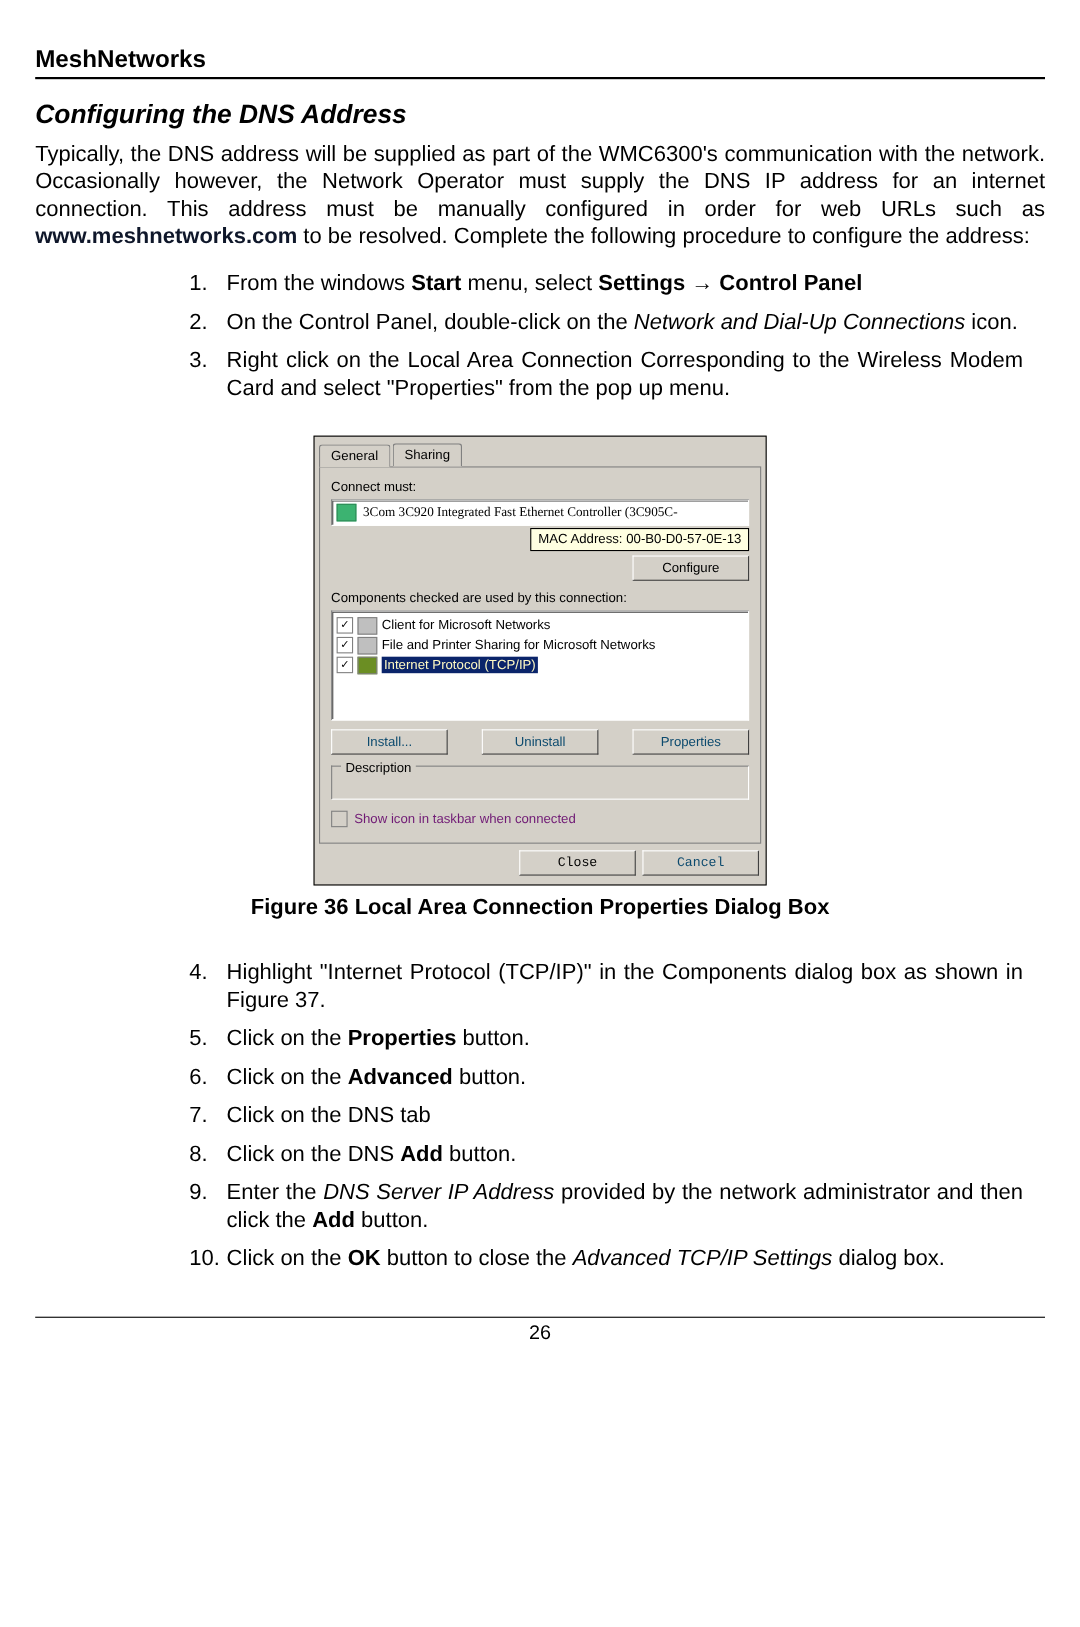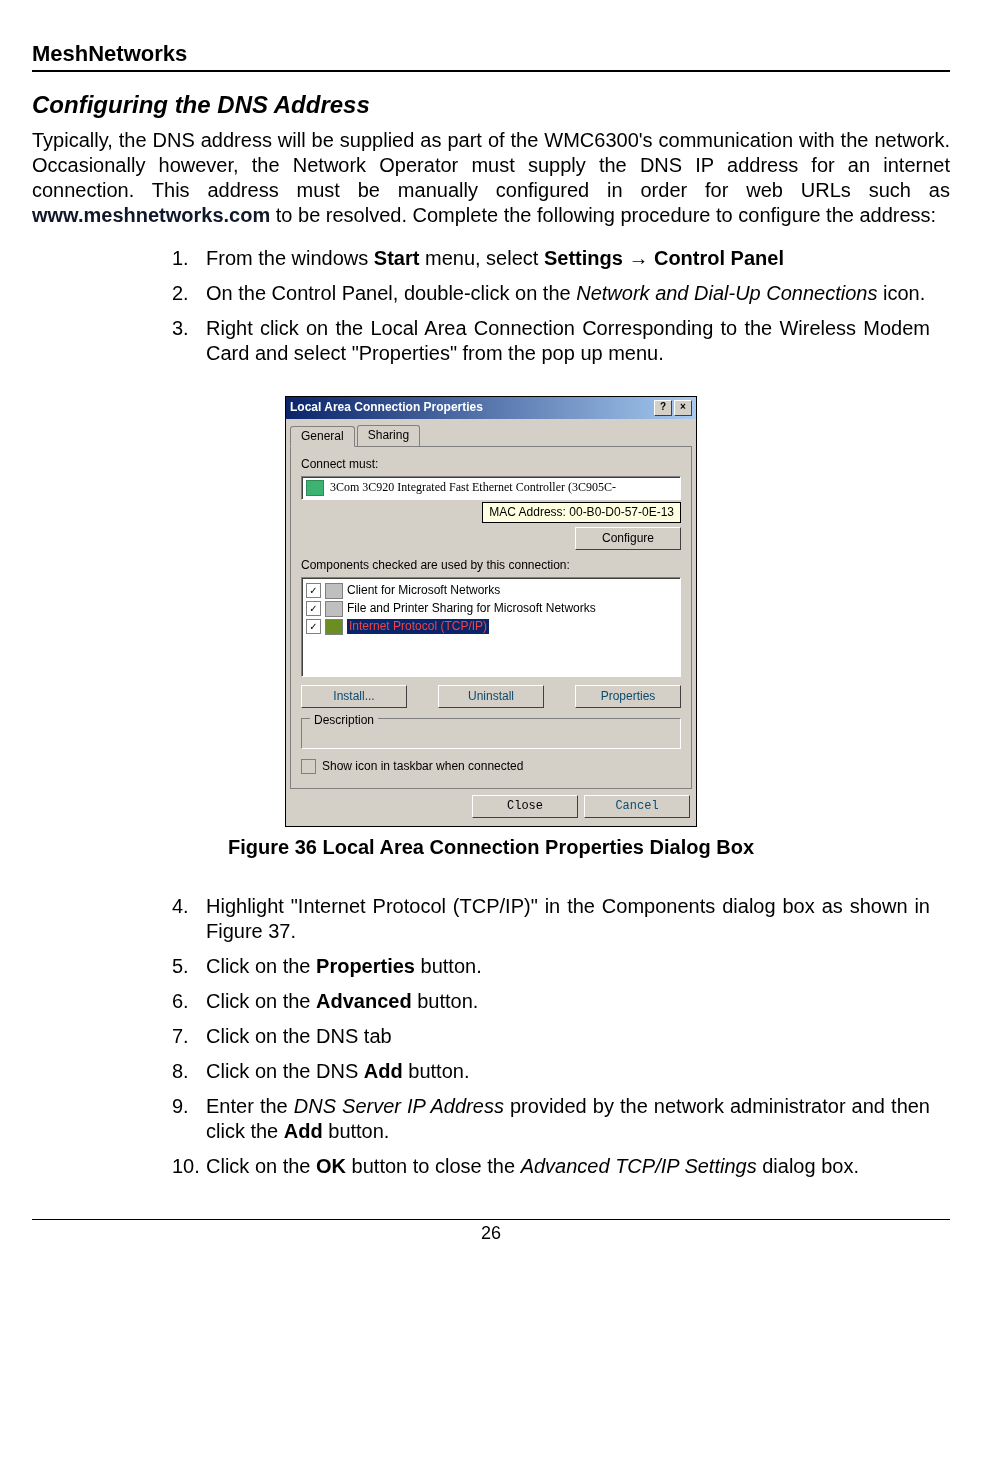--- a/index.html
+++ b/index.html
@@ -160,40 +160,40 @@
     margin-bottom:8px;
   }
   .comp-row { display:flex; align-items:center; gap:4px; font-size:12px; padding:1px 0;}
   .cbx {
     width:13px;height:13px;border:1px solid #808080;background:#fff;
     display:flex;align-items:center;justify-content:center;font-size:10px;line-height:10px;
   }
   .ci { width:16px;height:14px;background:#bfbfbf;border:1px solid #808080; display:inline-block;}
   .ci.net{background:#6b8e23;}
   .selected {
-    background:#0a246a;color:#ef4444;padding:0 2px;
+    background:#0a246a;color:#fef9c3;padding:0 2px;
   }
   .btn-row { display:flex; gap:8px; justify-content:space-between; margin-bottom:10px;}
   .fieldset {
     border:1px solid #808080;
     border-right-color:#fff;
     border-bottom-color:#fff;
     padding:6px 8px 8px 8px;
     margin-bottom:10px;
   }
   .fieldset-legend {
     font-size:12px;
     position:relative;
     top:-12px;
     background:#d4d0c8;
     padding:0 4px;
     display:inline-block;
   }
   .fieldset-text { font-size:12px; margin-top:-8px; line-height:1.3;}
-  .chk-row { display:flex; align-items:center; gap:6px; font-size:12px; color:#000000; margin-bottom:8px;}
+  .chk-row { display:flex; align-items:center; gap:6px; font-size:12px; color:#701a75; margin-bottom:8px;}
   .footer-btns { display:flex; justify-content:flex-end; gap:6px; padding:0 6px 8px 0;font-family:Liberation Mono, monospace;}
   .figure-caption {
     text-align:center;
     font-weight:bold;
     font-size:20px;
     margin-bottom:34px;
   }
   .page-footer {
     border-top:1.5px solid #000;
     text-align:center;
@@ -230,27 +230,20 @@
   </div>
 
   <div class="step">
     <div class="step-num">3.</div>
     <div class="step-text">Right click on the Local Area Connection Corresponding to the Wireless Modem Card and select "Properties" from the pop up menu.</div>
   </div>
 </div>
 
 <div class="dialog-wrap">
   <div class="dialog">
-    <div class="titlebar">
-      <span>Local Area Connection Properties</span>
-      <div class="titlebar-buttons">
-        <div class="tb-btn">?</div>
-        <div class="tb-btn">×</div>
-      </div>
-    </div>
     <div class="tabs">
       <div class="tab active">General</div>
       <div class="tab">Sharing</div>
     </div>
     <div class="tab-panel">
       <div class="lbl">Connect must:</div>
       <div class="sunken adapter-row">
         <span class="adapter-icon"></span>
         <span>3Com 3C920 Integrated Fast Ethernet Controller (3C905C-</span>
       </div>

